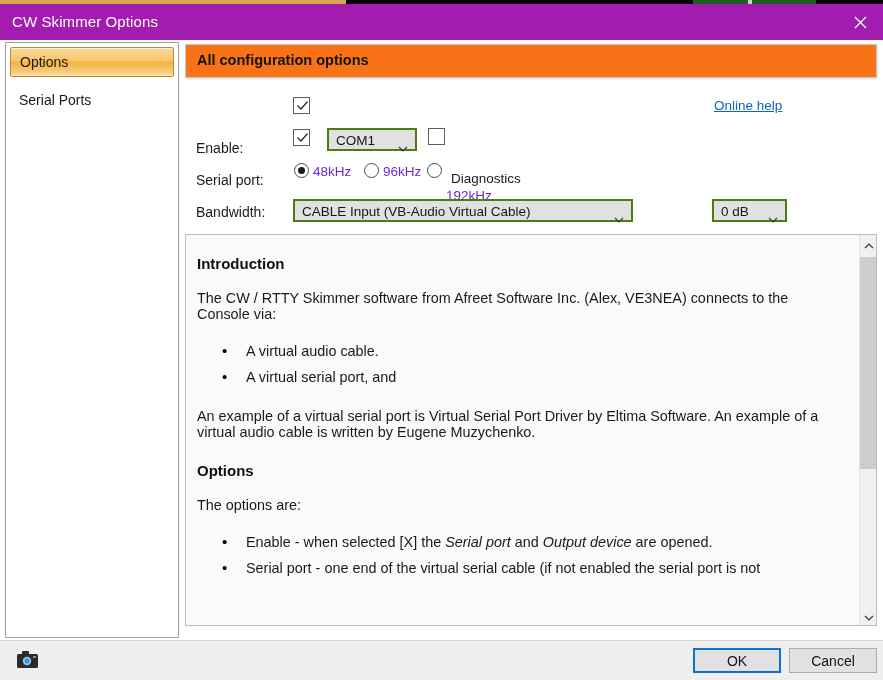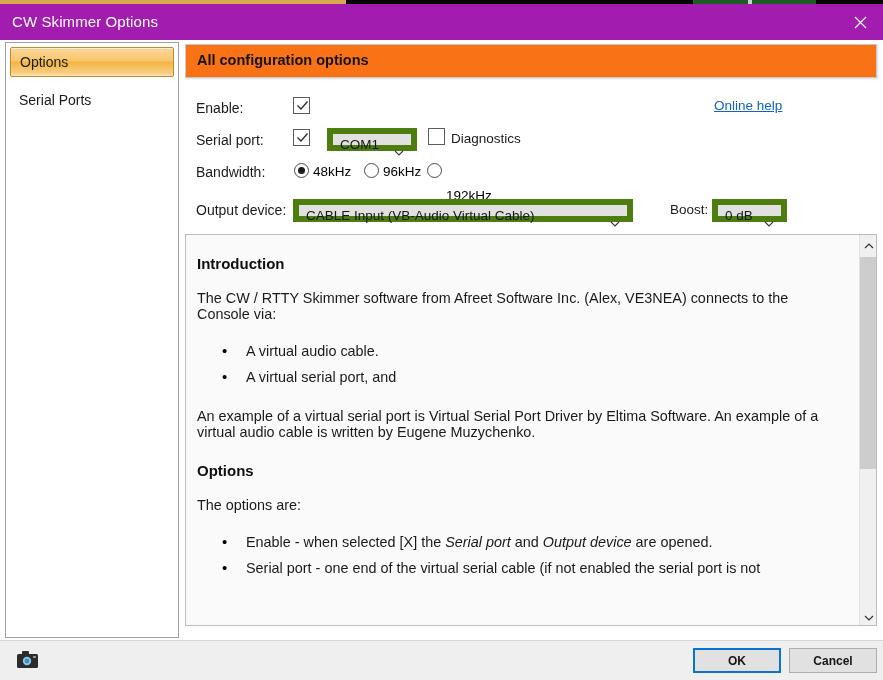--- a/index.html
+++ b/index.html
@@ -136,20 +136,21 @@
     position: absolute;
     left: 0; top: 44px;
     width: 694px; height: 144px;
   }
 
   .form-label {
     position: absolute;
     font-size: 14px;
     color: #1a1a1a;
     white-space: nowrap;
+    margin-top: 40px;
   }
 
   
   .cbox {
     position: absolute;
     width: 17px; height: 17px;
     border: 1px solid #5c5c5c;
     background: #ffffff;
     box-sizing: border-box;
     cursor: default;
@@ -174,29 +175,29 @@
     content: "";
     position: absolute;
     left: 3px; top: 3px;
     width: 7px; height: 7px;
     border-radius: 50%;
     background: #1a1a1a;
   }
   .radio-label {
     position: absolute;
     font-size: 13.5px;
-    color: #000000;
+    color: #6d28d9;
     white-space: nowrap;
   }
 
   
   .combo {
     position: absolute;
     background: #e1e1e1;
-    border: 6px solid #4d7c0f;
+    border: 2px solid #4d7c0f;
     box-sizing: border-box;
     height: 23px;
     cursor: default;
   }
   .combo .combo-val {
     position: absolute;
     left: 7px; top: 3px;
     font-size: 13.5px;
     color: #171717;
     white-space: nowrap;
@@ -306,25 +307,24 @@
     cursor: default;
   }
 
   .btn {
     position: absolute;
     top: 648px;
     width: 88px; height: 25px;
     background: #e1e1e1;
     border: 1px solid #adadad;
     box-sizing: border-box;
-    font-size: 12px;
+    font-size: 14px;
     color: #151515;
     display: flex; align-items: center; justify-content: center;
     cursor: default;
-    font-weight: bold;
   }
   .btn.primary {
     left: 693px;
     border: 2px solid #0a72d1;
   }
   .btn.secondary { left: 789px; }
 </style>
 </head>
 <body>
 

